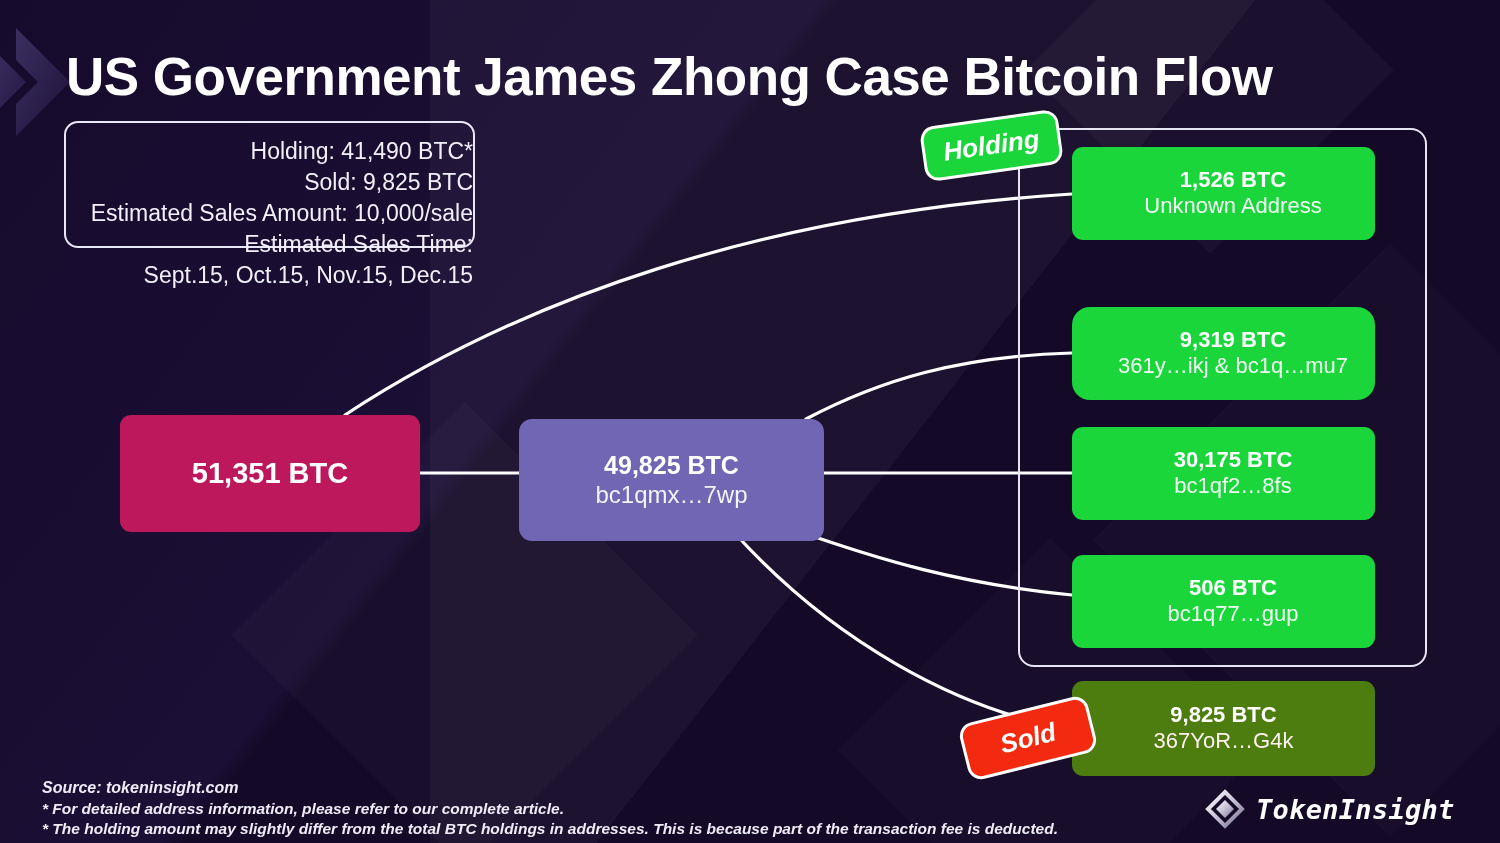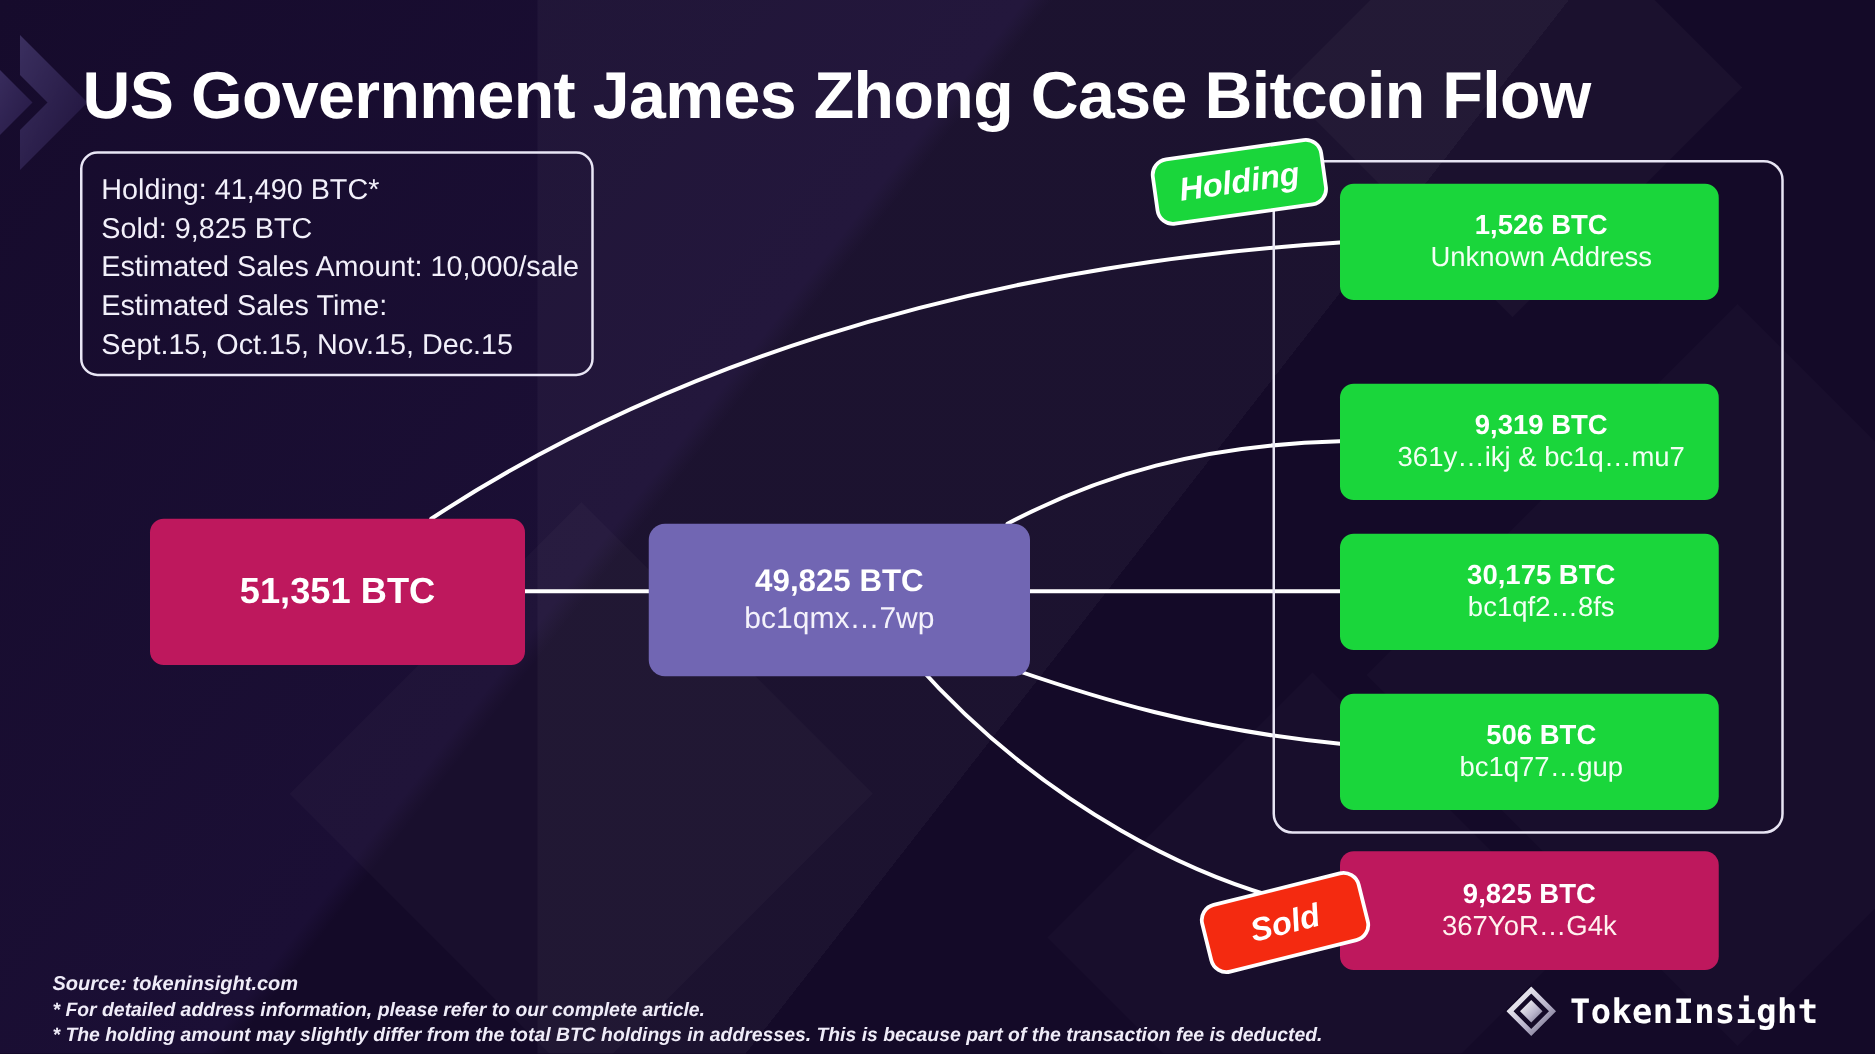--- a/index.html
+++ b/index.html
@@ -26,23 +26,24 @@
   
   .watermark{position:absolute;left:-36px;top:8px;width:150px;height:170px;opacity:.55;}
 
   .title{
     position:absolute;left:66px;top:46px;
     font-size:53px;font-weight:bold;color:#ffffff;letter-spacing:-0.5px;
     white-space:nowrap;
   }
 
   .infobox{
-    position:absolute;left:64px;top:121px;width:411px;height:180px;
+    position:absolute;left:64px;top:121px;width:411px;height:127px;
     border:2px solid #e9e6f5;border-radius:14px;box-sizing:border-box;
-    padding:13px 16px 0 15px;
+    padding:13px 0 0 15px;
+    text-align:right;
   }
   .infobox div{
     color:#f2f0fa;font-size:23px;line-height:31px;white-space:nowrap;
   }
 
   
   .node{position:absolute;box-sizing:border-box;display:flex;flex-direction:column;
         align-items:center;justify-content:center;border-radius:11px;}
   .node .amt{font-weight:bold;line-height:1.16;}
   .node .addr{line-height:1.22;}
@@ -52,25 +53,25 @@
 
   .node-mid{left:519px;top:419px;width:305px;height:122px;background:#7166b3;border-radius:13px;}
   .node-mid .amt{font-size:25px;color:#ffffff;}
   .node-mid .addr{font-size:24px;color:#f4f2fb;}
 
   .node-green{width:303px;height:93px;background:#1ad63b;left:1072px;padding-left:19px;}
   .node-green .amt{font-size:22px;color:#ffffff;}
   .node-green .addr{font-size:22px;color:#f3fff4;}
 
   .g1{top:147px;}
-  .g2{top:307px;}
+  .g2{top:307px;border-radius:18px;}
   .g3{top:427px;}
   .g4{top:555px;}
 
-  .node-red{left:1072px;top:681px;width:303px;height:95px;background:#be185d;}
+  .node-red{left:1072px;top:681px;width:303px;height:95px;background:#4d7c0f;}
   .node-red .amt{font-size:22px;color:#ffffff;}
   .node-red .addr{font-size:22px;color:#fff2ef;}
 
   
   .holding-frame{
     position:absolute;left:1018px;top:128px;width:409px;height:539px;
     border:2px solid #e7e4f3;border-radius:16px;box-sizing:border-box;
   }
 
   
@@ -83,21 +84,21 @@
   .tag-sold{left:962px;top:709px;width:132px;height:58px;background:#f42a10;
        transform:rotate(-14deg);}
   .tag-sold span{font-size:26px;}
 
   
   .footer{position:absolute;left:42px;top:778px;width:1120px;}
   .footer div{color:#efecf8;font-size:15.5px;font-style:italic;font-weight:bold;
               line-height:20.5px;white-space:nowrap;}
   .footer .src{font-size:16px;}
 
-  .logo{position:absolute;left:1205px;top:789px;display:flex;align-items:center;gap:11px;}
+  .logo{position:absolute;left:1205px;top:789px;display:flex;align-items:center;gap:11px;font-style:italic;}
   .logo-text{font-size:27px;font-weight:bold;color:#ffffff;letter-spacing:.3px;
              font-family:"DejaVu Sans Mono",monospace;}
 
   svg.edges{position:absolute;left:0;top:0;width:1500px;height:843px;pointer-events:none;}
 </style>
 </head>
 <body>
 
 <div id="stage">
 

